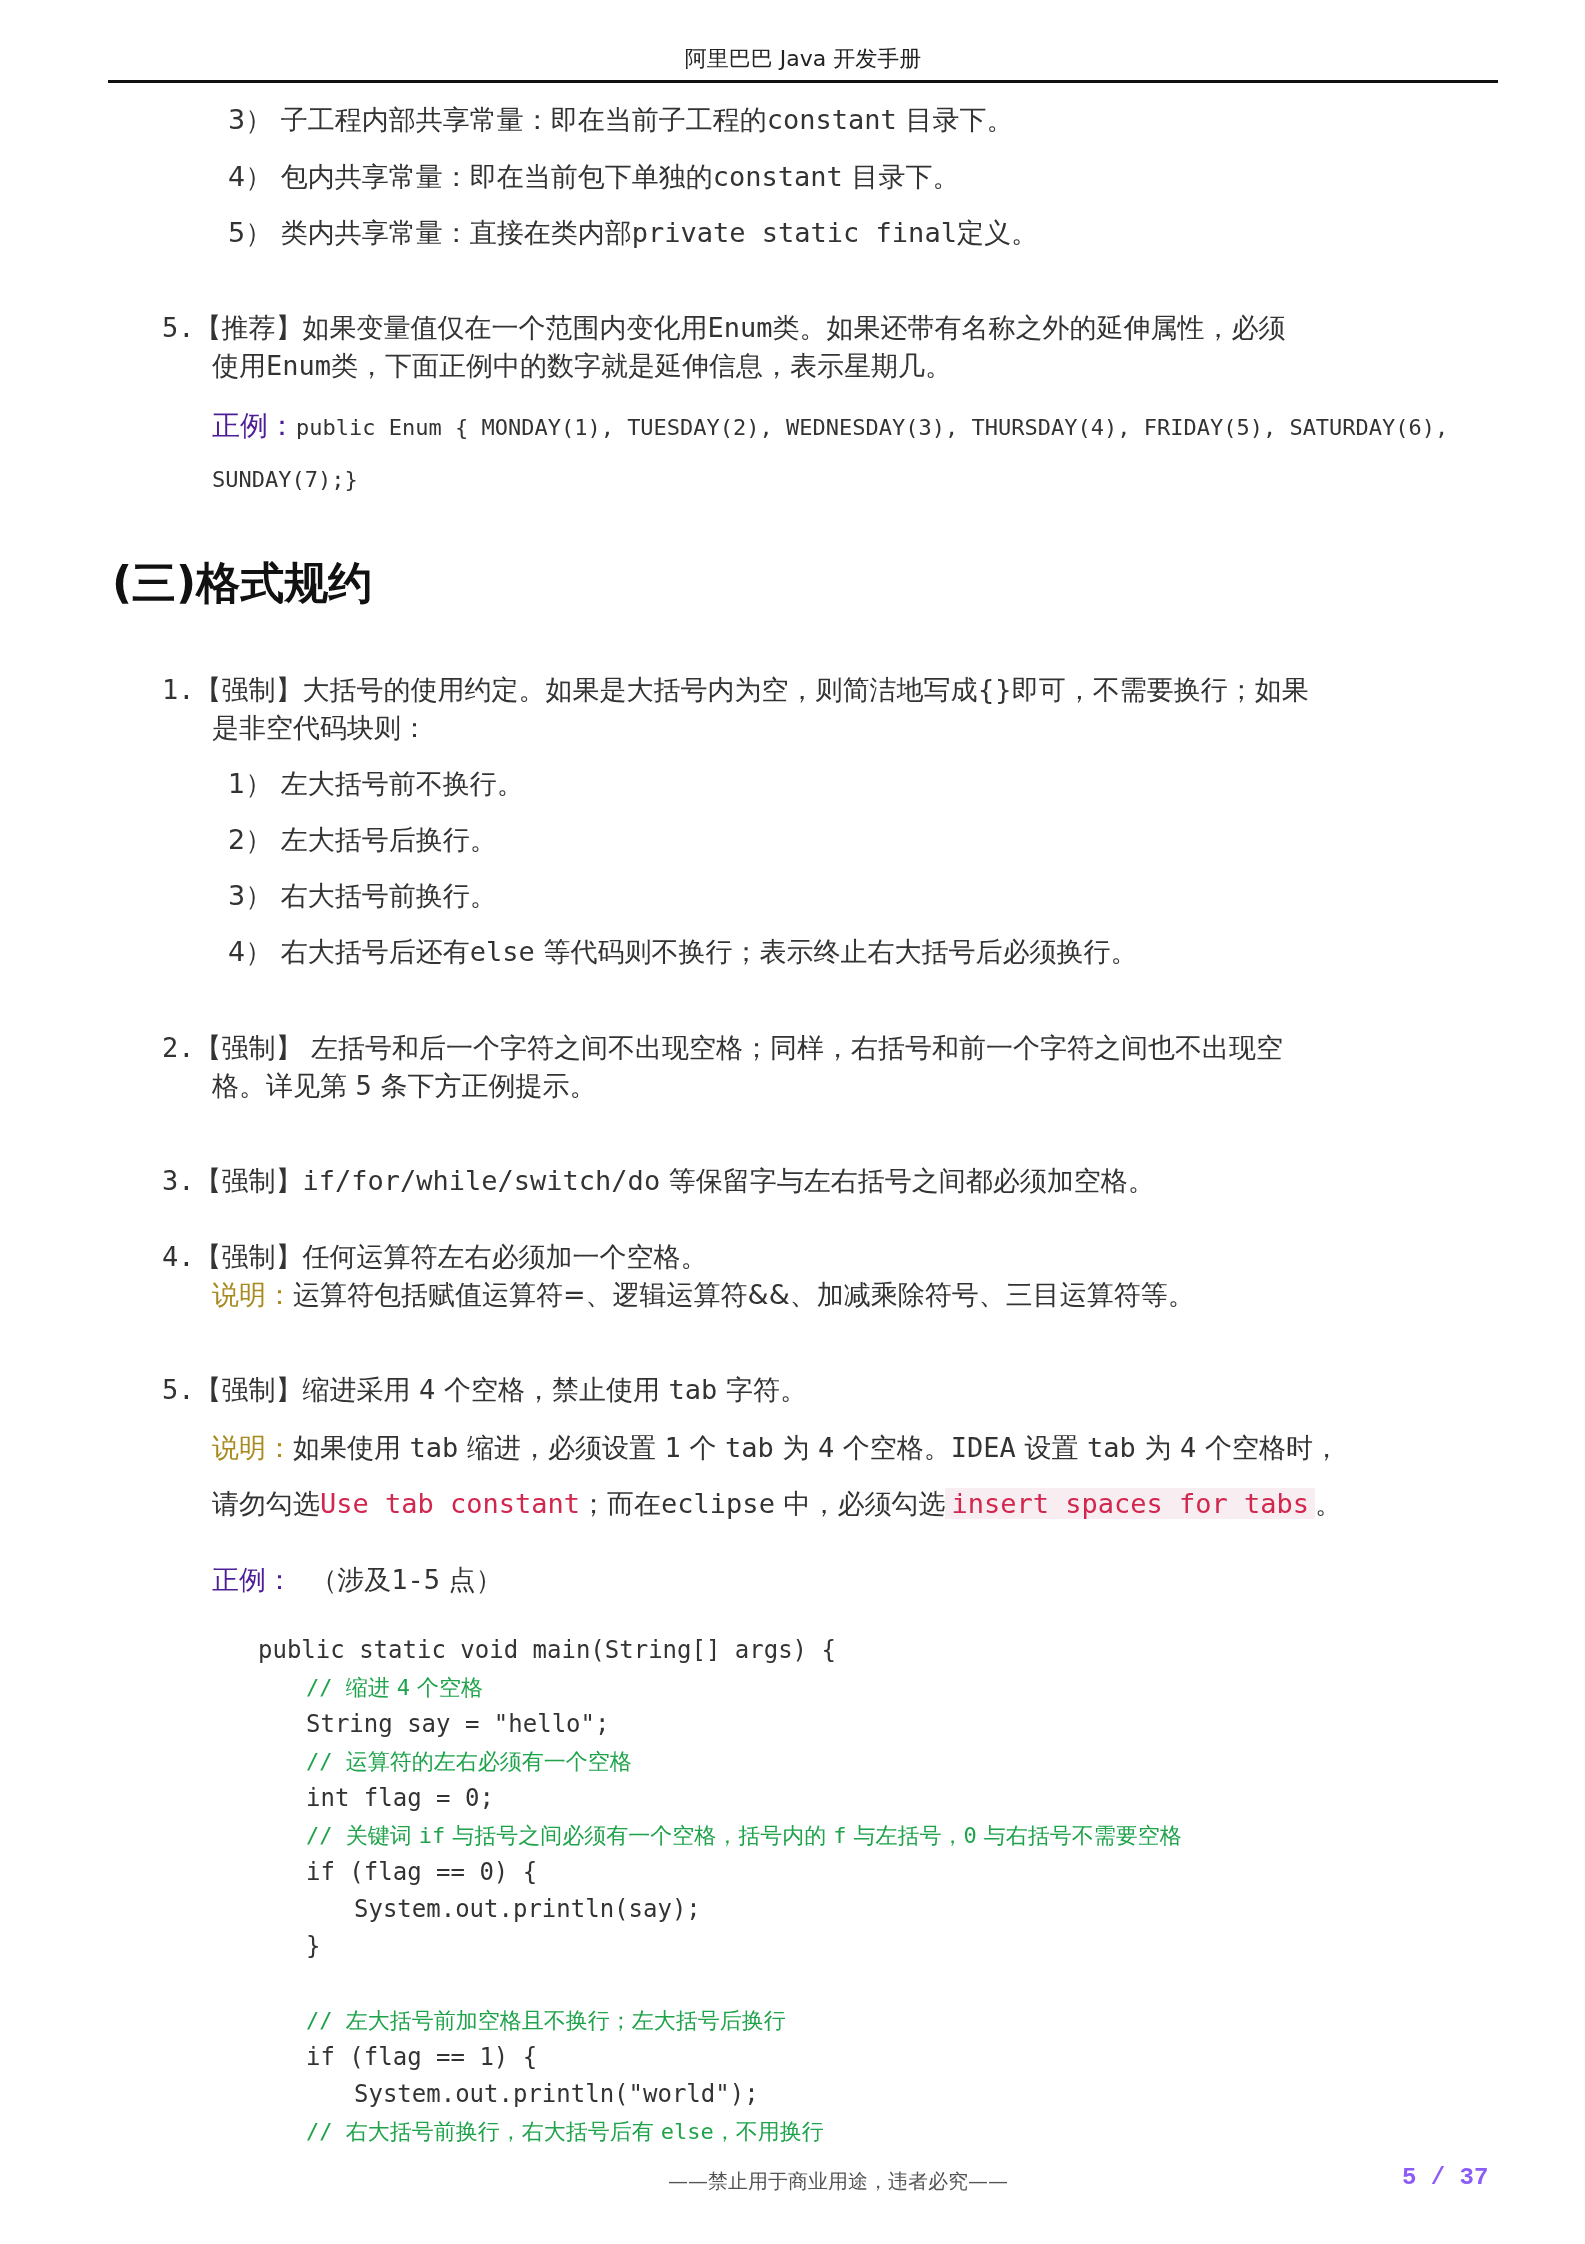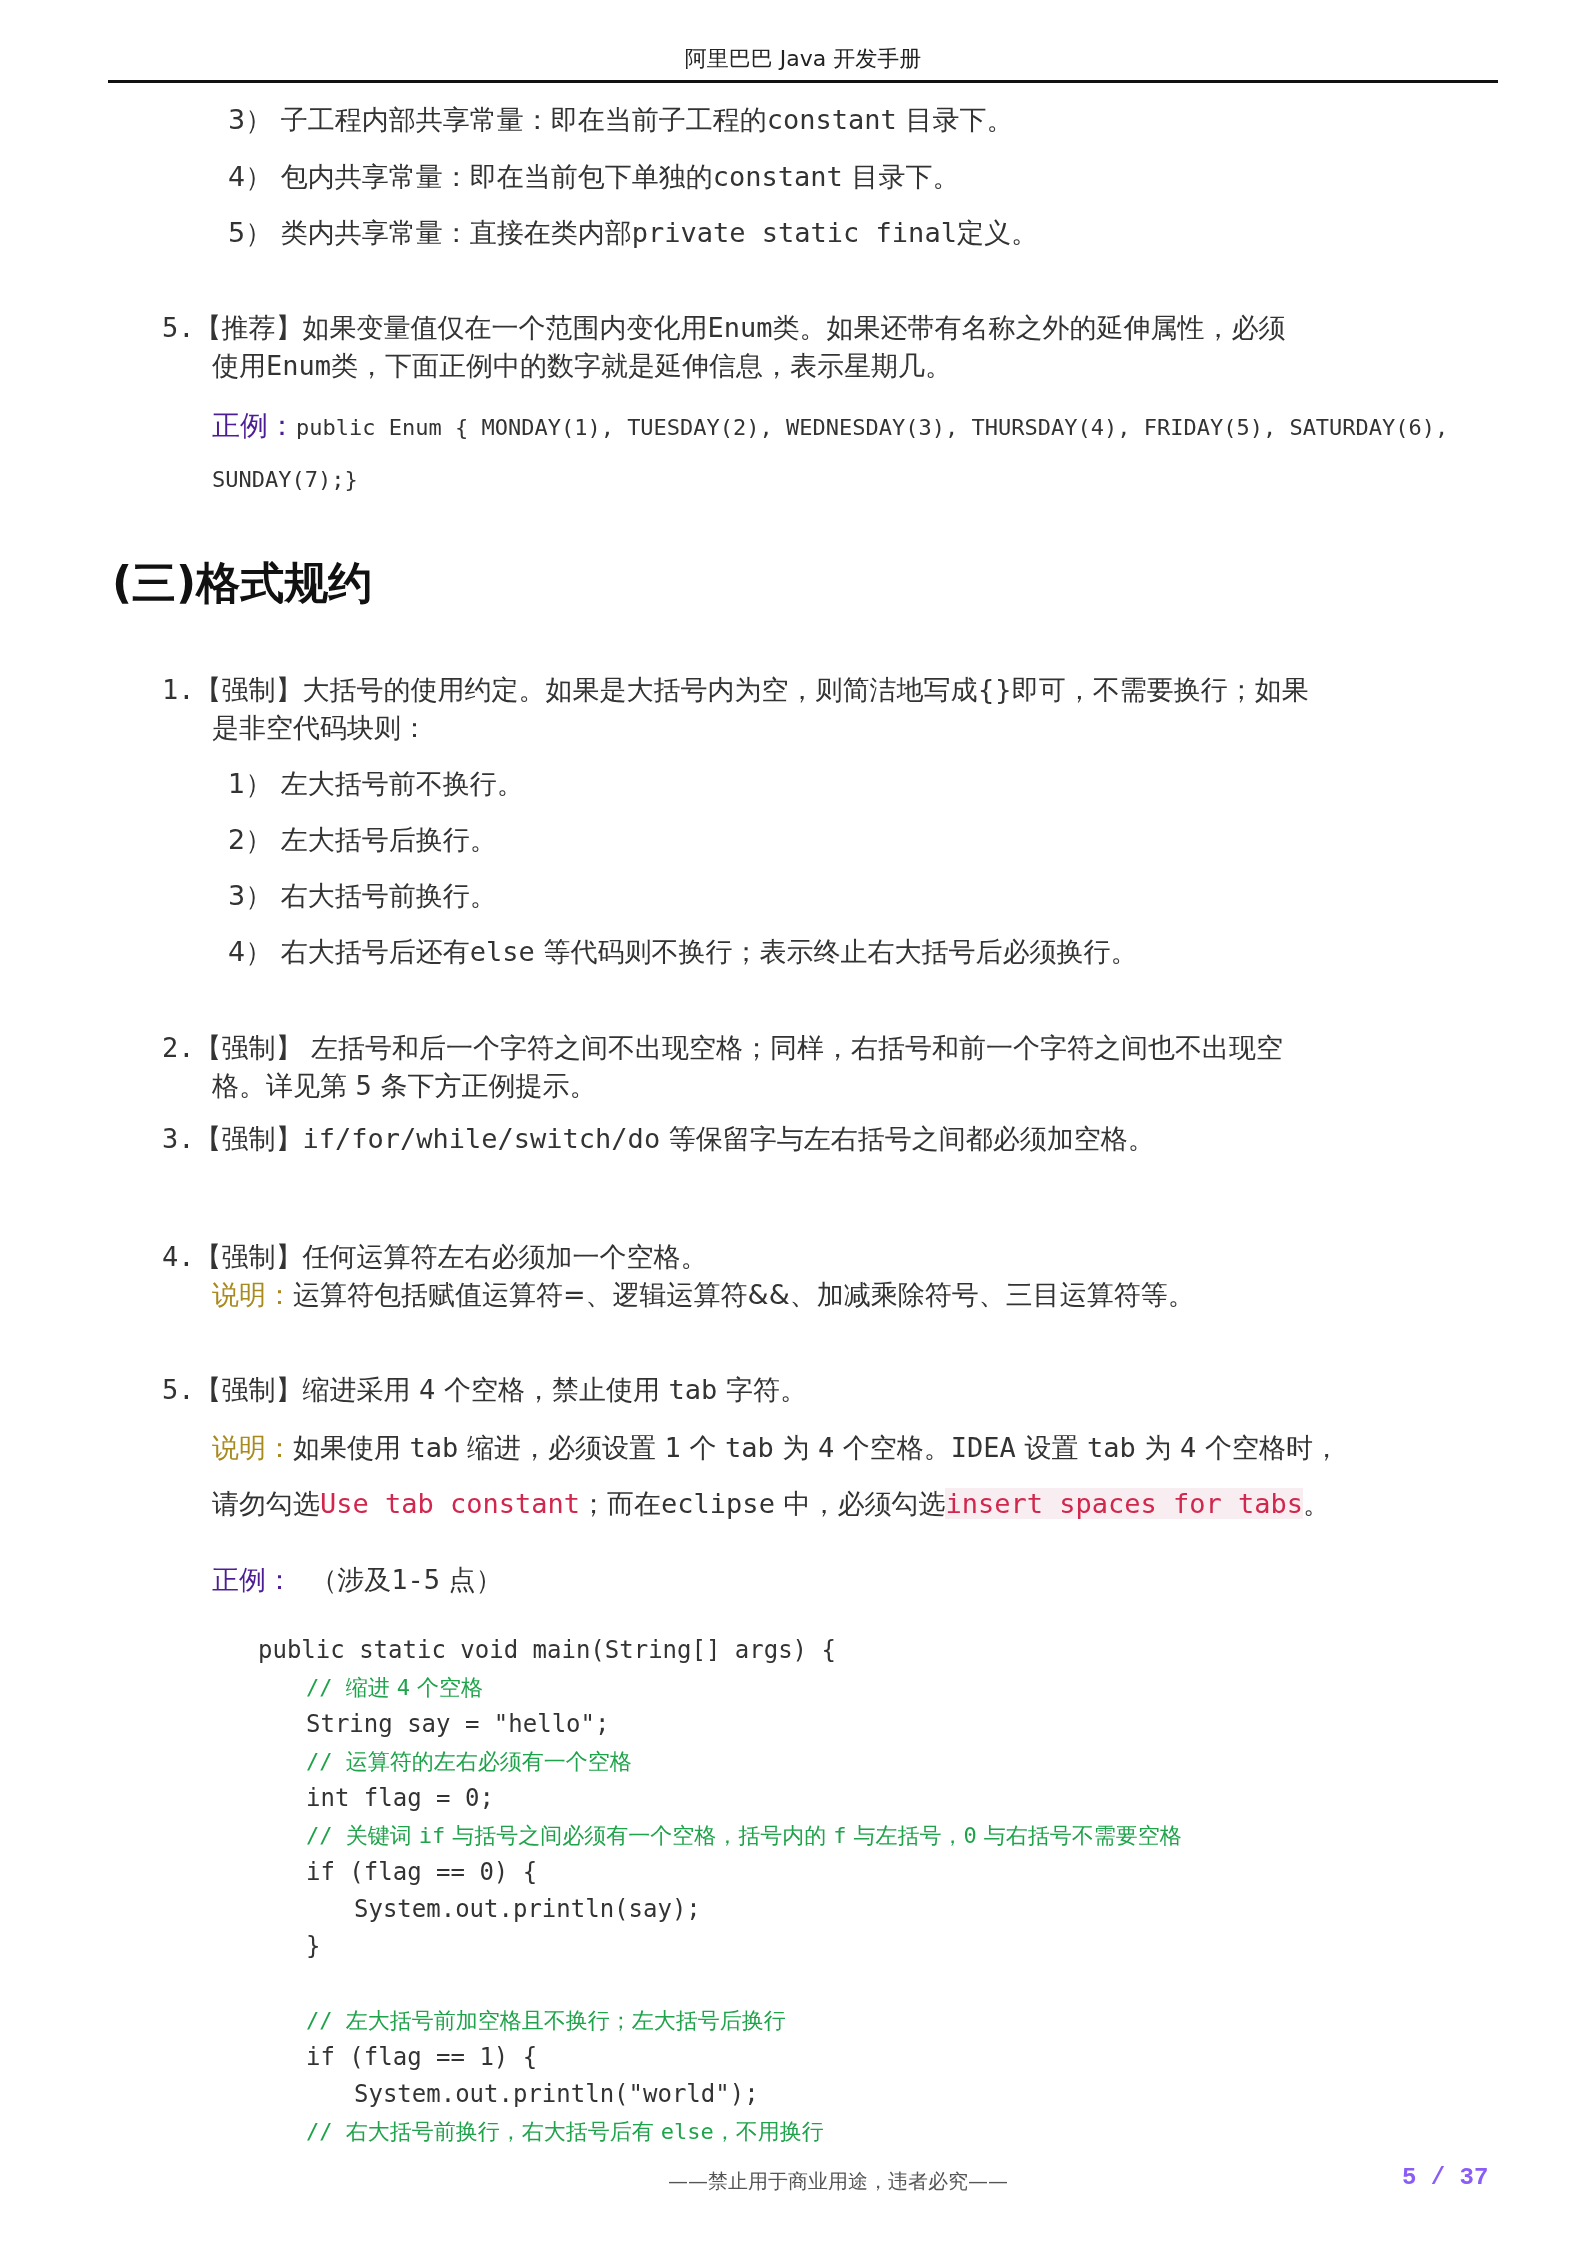--- a/index.html
+++ b/index.html
@@ -11,21 +11,21 @@
   .mono { font-family: "DejaVu Sans Mono", monospace; }
   .line { position: absolute; font-size: 27px; line-height: 40px; white-space: nowrap; color: #333; }
   .sub { left: 228px; }
   .item { left: 162px; margin-top: 18px; }
   .cont { left: 212px; }
   .num { font-family: "DejaVu Sans Mono", monospace; }
   .heading { position: absolute; left: 112px; top: 548px; font-size: 44px; font-weight: bold; color: #111; line-height: 70px; }
   .tag-green { color: #4c1d95; }
   .tag-gold { color: #a88a1e; }
   .code-inline-red { color: #d1264d; font-family: "DejaVu Sans Mono", monospace; }
-  .code-inline-bg { background: #f8eef2; padding: 0 0; }
+  .code-inline-bg { background: #f8eef2; padding: 0 6px; }
   .code { position: absolute; font-family: "DejaVu Sans Mono", monospace; font-size: 24px; line-height: 37px; white-space: pre; color: #333; }
   .c-comment { color: #1fa34a; font-family: "DejaVu Sans", sans-serif; font-size: 22px; }
   .c-comment .mono { font-size: 22px; }
   .footer-text { position: absolute; left: 668px; top: 2168px; font-size: 20px; color: #555; }
   .page-num { position: absolute; left: 1402px; top: 2164px; font-size: 24px; font-weight: bold; color: #8b5cf6; font-family: Liberation Mono, monospace; }
   .enum-line { font-size: 22px; }
 </style>
 </head>
 <body>
 
@@ -77,21 +77,21 @@
   <span>4）</span> <span>右大括号后还有</span><span class="mono">else</span> <span>等代码则不换行；表示终止右大括号后必须换行。</span>
 </div>
 
 <div class="line item" style="top:1010px">
   <span class="num">2.</span><span>【强制】</span><span> 左括号和后一个字符之间不出现空格；同样，右括号和前一个字符之间也不出现空</span>
 </div>
 <div class="line cont" style="top:1066px">
   <span>格。详见第</span> <span class="mono">5</span> <span>条下方正例提示。</span>
 </div>
 
-<div class="line item" style="top:1101px">
+<div class="line item" style="top:1143px">
   <span class="num">3.</span><span>【强制】</span><span class="mono">if/for/while/switch/do</span> <span>等保留字与左右括号之间都必须加空格。</span>
 </div>
 
 <div class="line item" style="top:1219px">
   <span class="num">4.</span><span>【强制】</span><span>任何运算符左右必须加一个空格。</span>
 </div>
 <div class="line cont" style="top:1275px">
   <span class="tag-gold">说明：</span><span>运算符包括赋值运算符=、逻辑运算符&amp;&amp;、加减乘除符号、三目运算符等。</span>
 </div>
 

